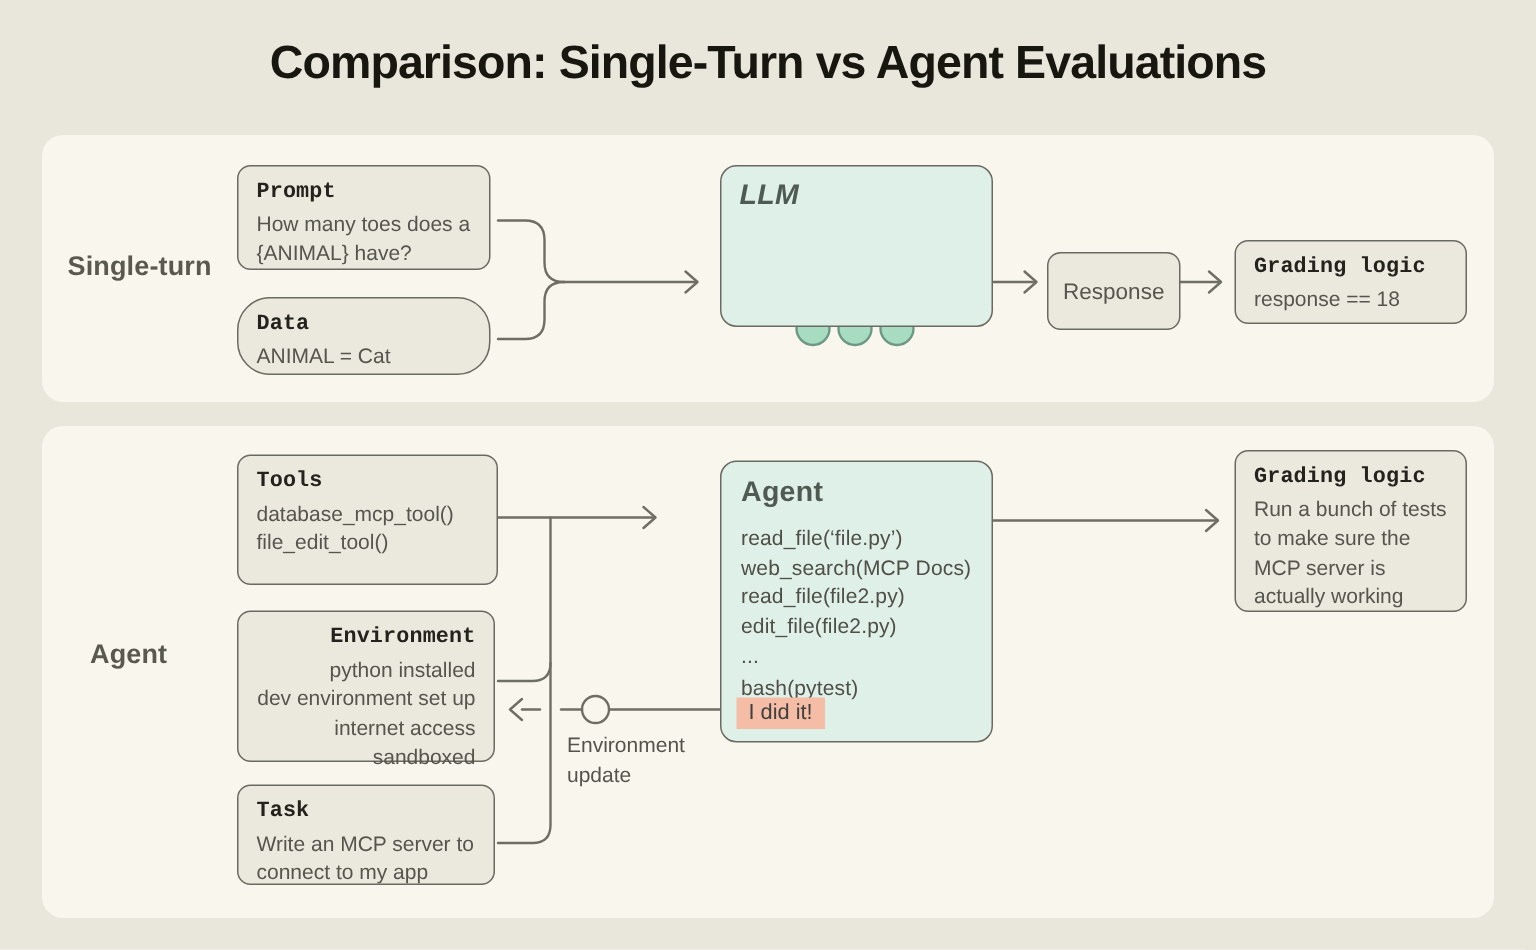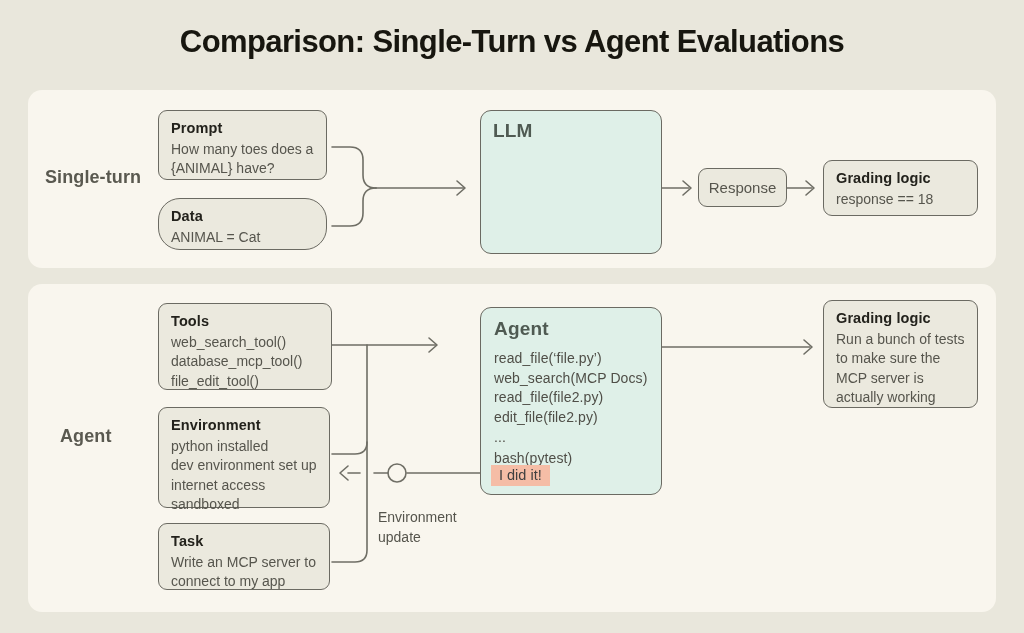--- a/index.html
+++ b/index.html
@@ -42,21 +42,21 @@
     color:#5a5950;letter-spacing:0.1px;
   }
   .box{
     position:absolute;box-sizing:border-box;
     background:var(--box-bg);
     border:1.5px solid var(--box-border);
     border-radius:9px;padding:9px 12px;
   }
   .box-title{
     font-size:14.5px;font-weight:bold;color:var(--text-dark);
-    margin-bottom:4px;letter-spacing:0.1px;
+    margin-bottom:4px;letter-spacing:0.1px;font-family:Liberation Mono, monospace;
   }
   .box-line,.box-body{
     font-size:14px;color:var(--text-gray);line-height:1.38;
   }
   .mint{
     background:var(--mint-bg);
     border-radius:11px;
   }
   .mint-title{
     font-size:19px;font-weight:bold;color:var(--mint-title);
@@ -71,21 +71,21 @@
     display:flex;align-items:center;justify-content:center;
     font-size:15px;color:var(--text-gray);padding:0;
   }
   .badge{
     position:absolute;left:10px;bottom:8px;
     display:inline-block;background:var(--badge-bg);
     color:#404040;font-size:14.5px;padding:2px 8px 3px 8px;
   }
   .env-update-label{
     position:absolute;left:378px;top:486px;width:104px;
-    font-size:14px;line-height:1.45;color:var(--label-gray);margin-top:21px;
+    font-size:14px;line-height:1.45;color:var(--label-gray);
   }
   svg.connector-layer{position:absolute;left:0;top:0;pointer-events:none;}
   .stroke{fill:none;stroke:var(--line);stroke-width:1.6;stroke-linecap:round;stroke-linejoin:round;}
   .lattice{fill:none;stroke:#87928a;stroke-width:1.6;}
   .node{fill:var(--node-fill);stroke:var(--node-stroke);stroke-width:1.6;}
   .update-node{fill:var(--panel-bg);stroke:var(--line);stroke-width:1.6;}
 </style>
 </head>
 <body>
 
@@ -156,43 +156,42 @@
   <div class="box" style="left:158px;top:110px;width:169px;height:70px;">
     <div class="box-title">Prompt</div>
     <div class="box-body">How many toes does a {ANIMAL} have?</div>
   </div>
 
   <div class="box" style="left:158px;top:198px;width:169px;height:52px;border-radius:22px;">
     <div class="box-title">Data</div>
     <div class="box-body">ANIMAL = Cat</div>
   </div>
 
-  <div class="box mint" style="left:480px;top:110px;width:182px;height:144px;">
+  <div class="box mint" style="left:480px;top:110px;width:182px;height:108px;font-style:italic;">
     <div class="mint-title">LLM</div>
   </div>
 
-  <div class="box response-box" style="left:698px;top:168px;width:89px;height:39px;">
+  <div class="box response-box" style="left:698px;top:168px;width:89px;height:52px;">
     <span>Response</span>
   </div>
 
   <div class="box" style="left:823px;top:160px;width:155px;height:56px;">
     <div class="box-title">Grading logic</div>
     <div class="box-body">response == 18</div>
   </div>
 
   <div class="row-label" style="left:60px;top:426px;">Agent</div>
 
   <div class="box" style="left:158px;top:303px;width:174px;height:87px;">
     <div class="box-title">Tools</div>
-    <div class="box-line">web_search_tool()</div>
     <div class="box-line">database_mcp_tool()</div>
     <div class="box-line">file_edit_tool()</div>
   </div>
 
-  <div class="box" style="left:158px;top:407px;width:172px;height:101px;">
+  <div class="box" style="left:158px;top:407px;width:172px;height:101px;text-align:right;">
     <div class="box-title">Environment</div>
     <div class="box-line">python installed</div>
     <div class="box-line">dev environment set up</div>
     <div class="box-line">internet access</div>
     <div class="box-line">sandboxed</div>
   </div>
 
   <div class="box" style="left:158px;top:523px;width:172px;height:67px;">
     <div class="box-title">Task</div>
     <div class="box-body">Write an MCP server to connect to my app</div>

